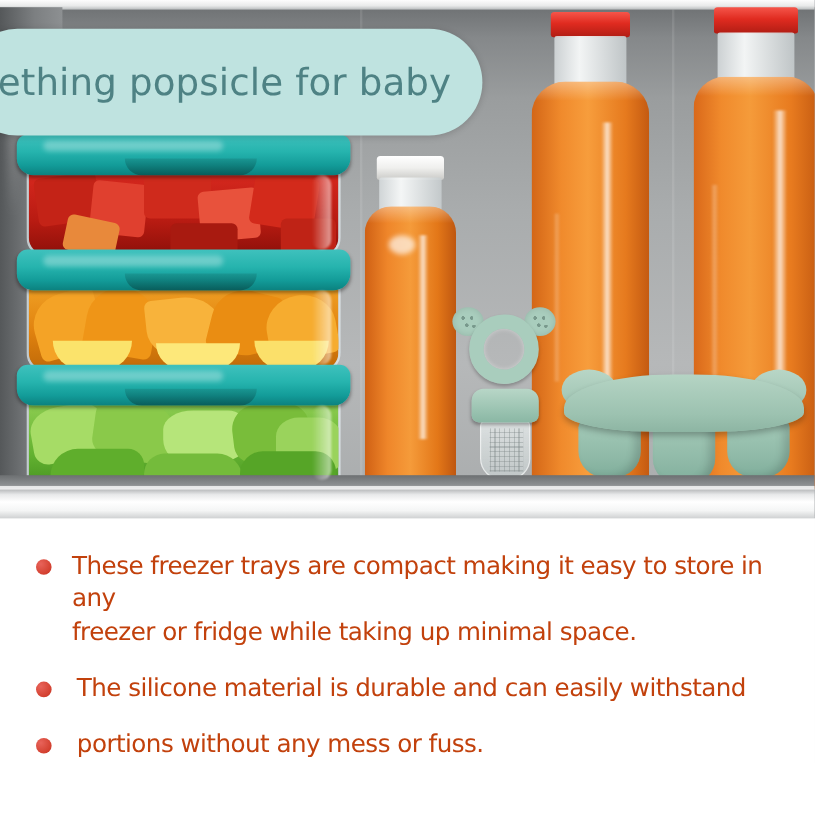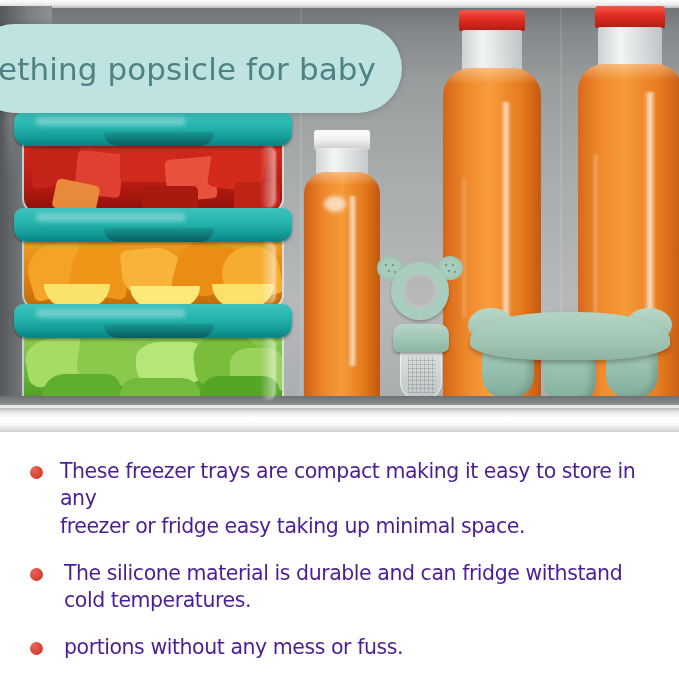--- a/index.html
+++ b/index.html
@@ -176,21 +176,21 @@
     position:absolute; left:0; top:432px; width:679px; height:247px;
     background:#ffffff; padding:26px 18px 0 30px;
   }
   .bullet-row{ display:flex; align-items:flex-start; margin-bottom:20px; }
   .dot{
     flex:0 0 auto; width:13px; height:13px; border-radius:50%;
     background:radial-gradient(circle at 4px 4px,#e8635a,#d3402f 70%,#b3291b);
     margin-top:8px; margin-right:17px;
   }
   .btext{
-    font-size:20.5px; line-height:1.33; color:#4c1d95;
+    font-size:20.5px; line-height:1.33; color:#c2410c;
     font-family:"DejaVu Sans", sans-serif; letter-spacing:-.45px;
     max-width:612px;
   }
   .btext .l2{ display:block; }
   .row-2 .btext, .row-3 .btext{ padding-left:4px; }
 </style>
 </head>
 <body>
 
 <div class="photo">
@@ -319,29 +319,28 @@
   </div>
 
 </div>
 
 <div class="bullets">
 
   <div class="bullet-row row-1">
     <span class="dot"></span>
     <div class="btext">
       <span>These freezer trays are compact making it easy to store in any</span>
-      <span class="l2">freezer or fridge easy taking up minimal space.</span>
+      <span class="l2">freezer or fridge while taking up minimal space.</span>
     </div>
   </div>
 
   <div class="bullet-row row-2">
     <span class="dot"></span>
     <div class="btext">
-      <span>The silicone material is durable and can fridge withstand</span>
-      <span class="l2">cold temperatures.</span>
+      <span>The silicone material is durable and can easily withstand</span>
     </div>
   </div>
 
   <div class="bullet-row row-3">
     <span class="dot"></span>
     <div class="btext">
       <span class="l2">portions without any mess or fuss.</span>
     </div>
   </div>
 

